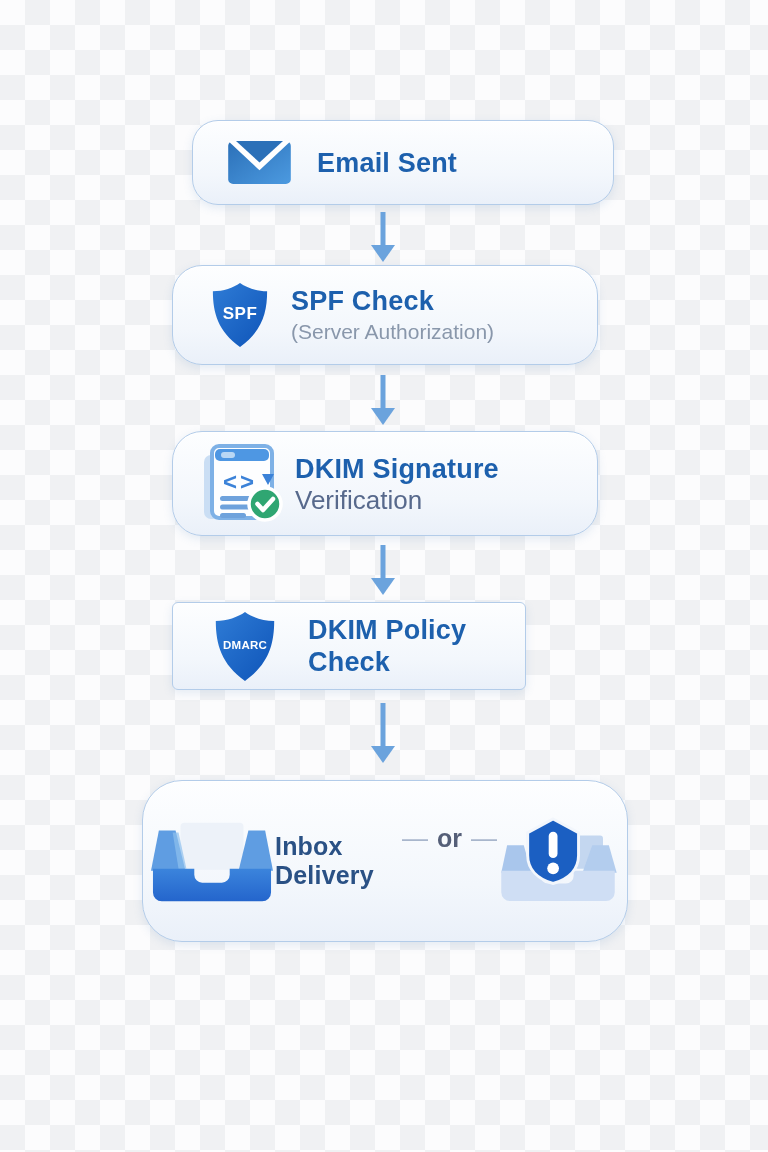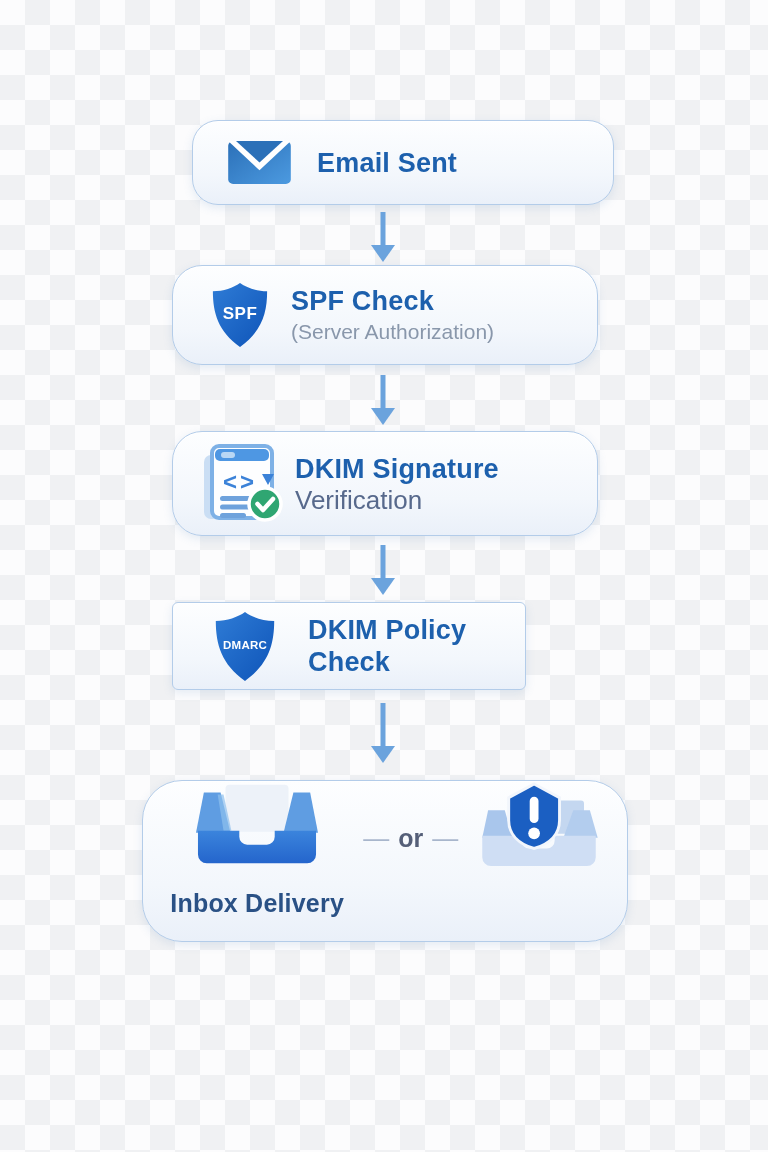--- a/index.html
+++ b/index.html
@@ -26,21 +26,21 @@
     position:absolute; left:0; right:0; text-align:center;
     color:#ffffff; font-weight:bold;
   }
   .badge-spf{top:24px; font-size:17px; letter-spacing:.5px;}
   .badge-dmarc{top:29px; font-size:11.5px; letter-spacing:.2px;}
   .arrow{position:absolute; left:361px; width:44px;}
   .outcome-box{
     left:142px; top:780px; width:486px; height:162px; border-radius:40px;
     justify-content:space-evenly; padding:0 8px;
   }
-  .outcome-col{height:100%; display:flex; flex-direction:column; justify-content:flex-start; align-items:center; gap:24px;}
+  .outcome-col{height:100%; display:flex; flex-direction:row; justify-content:space-between; align-items:center; gap:2px;}
   .outcome-label{font-weight:bold; font-size:25px; color:#2a5185; letter-spacing:.2px;}
   .or-sep{display:flex; align-items:center; gap:9px; transform:translateY(-23px);}
   .or-dash{color:#a8b6cc; font-size:26px; line-height:1;}
   .or-text{color:#555f78; font-size:25px;font-weight:bold;}
 </style>
 </head>
 <body>
 
 <div class="canvas">
 

